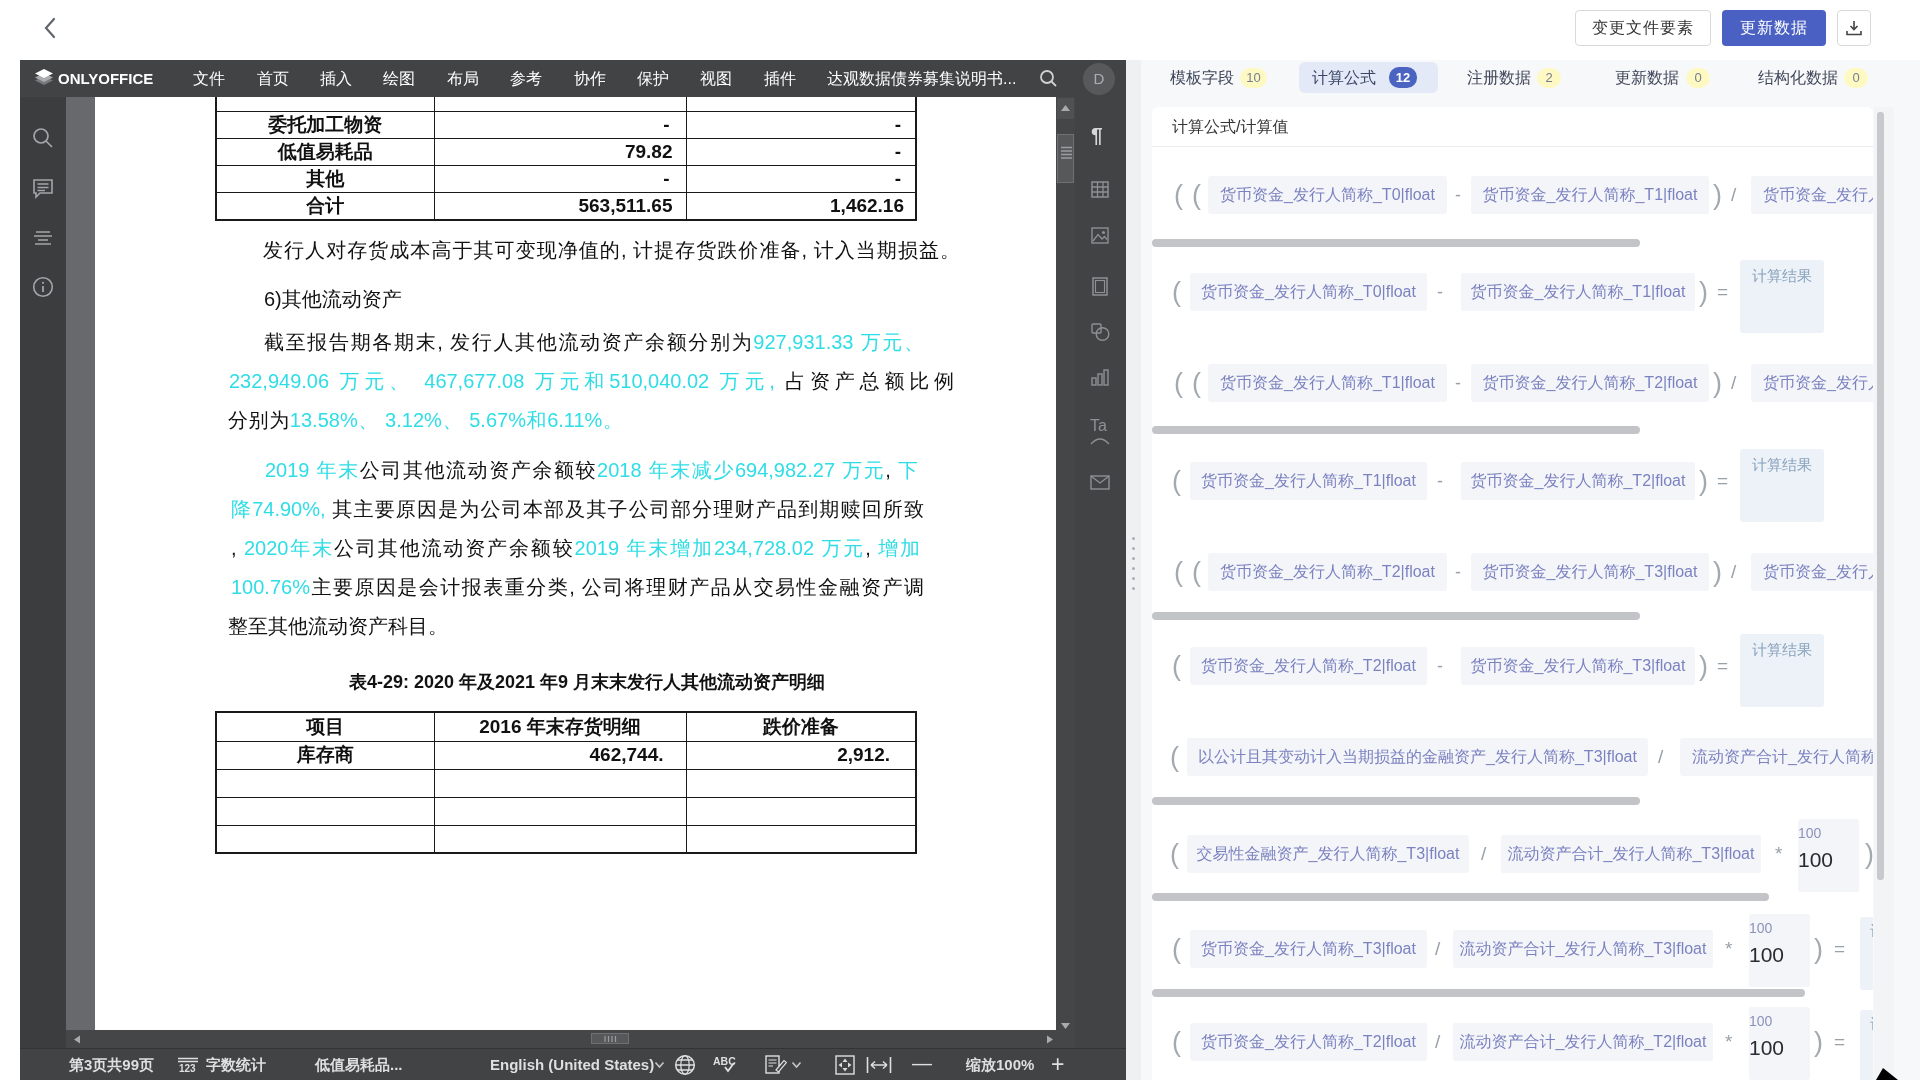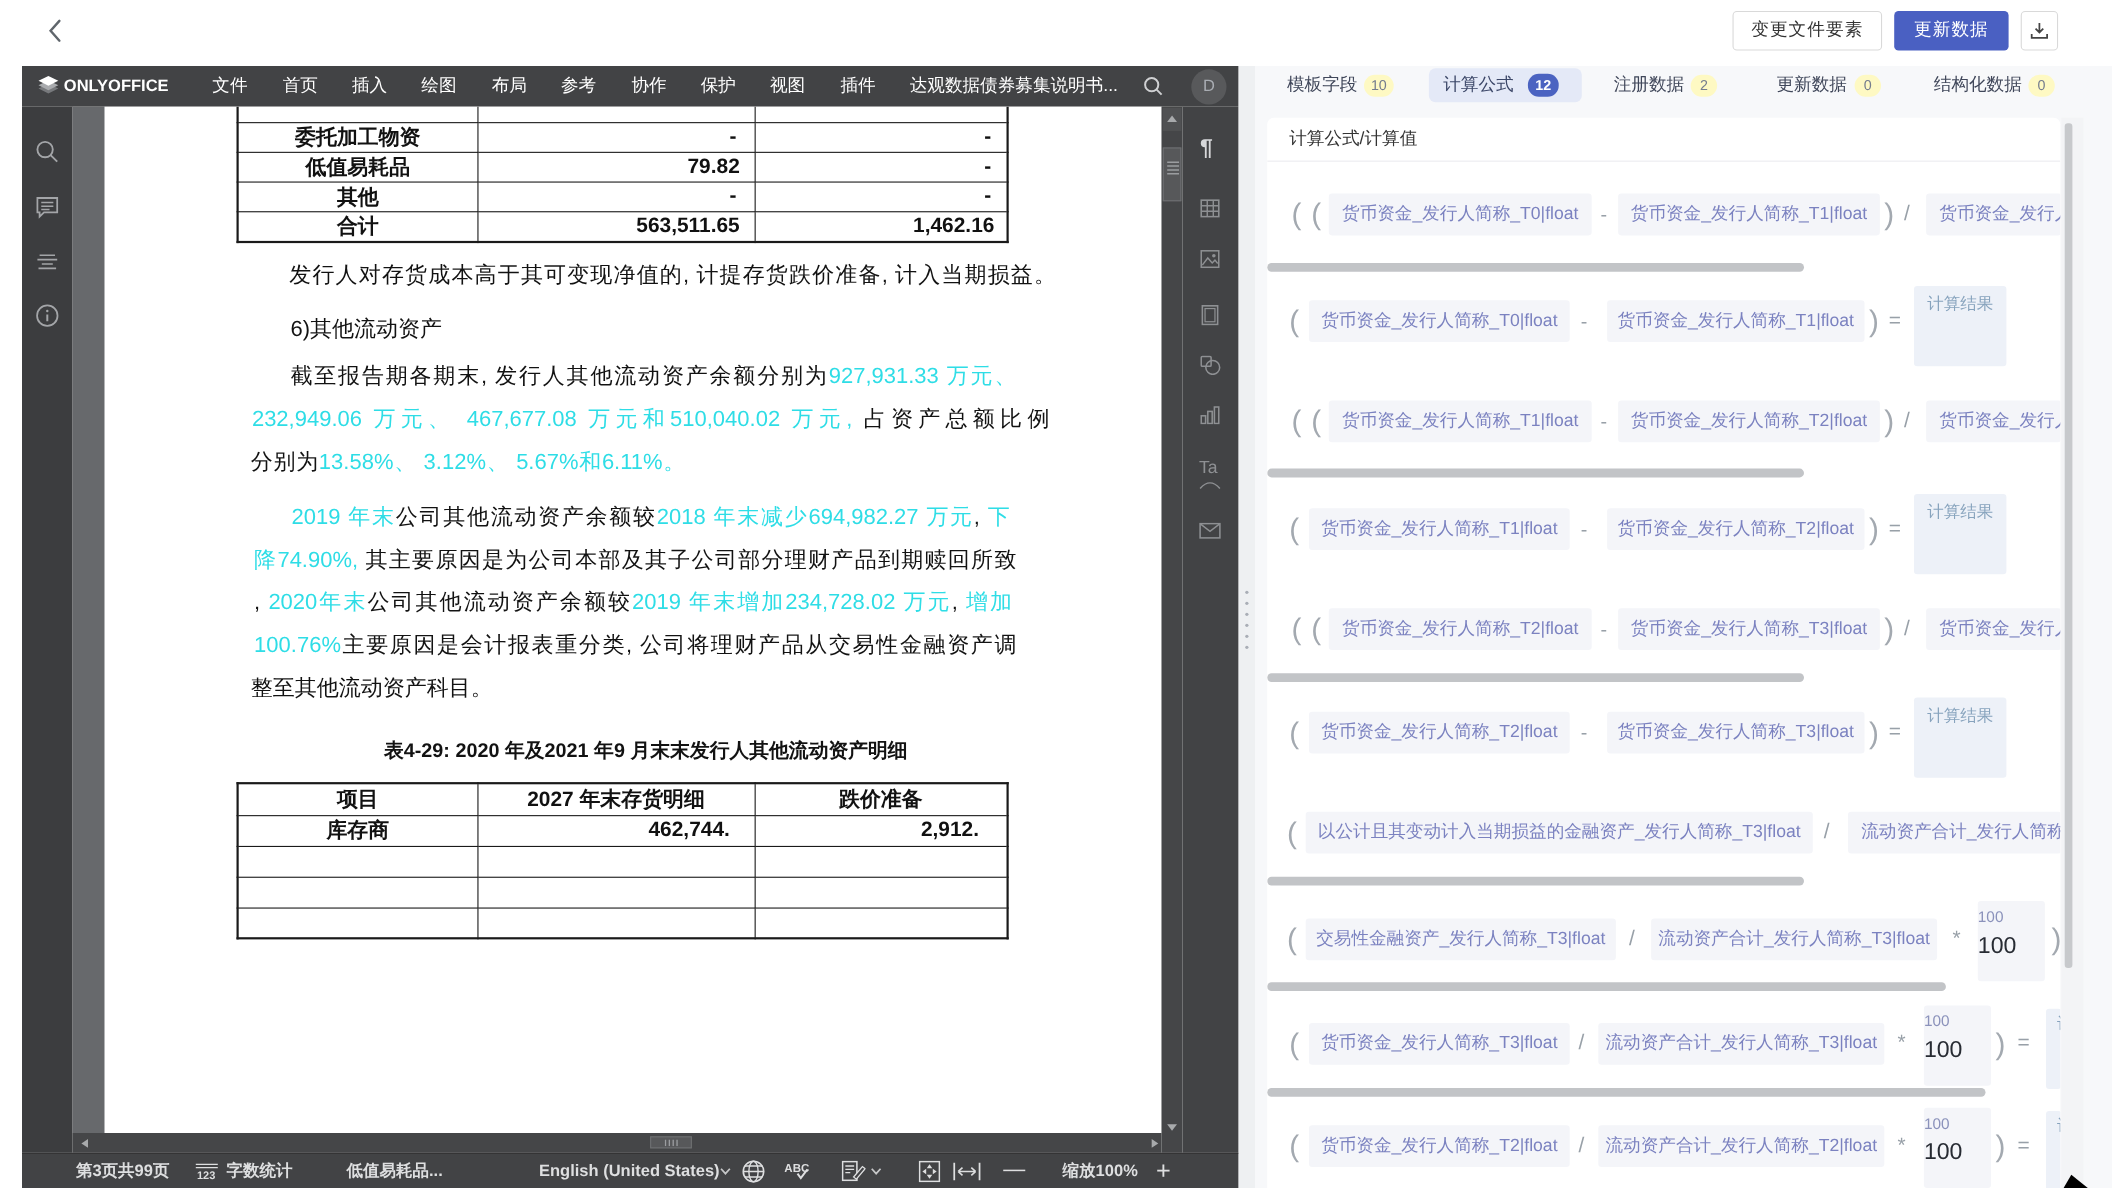--- a/index.html
+++ b/index.html
@@ -149,21 +149,21 @@
  <div class="docline" style="left:254px;top:570px;font-weight:bold;font-size:18px">表4-29: 2020 年及2021 年9 月末末发行人其他流动资产明细</div>
  <table class="doc" style="left:120px;top:614px;width:700px;border:2px solid #1a1a1a">
   <colgroup>
           <col style="width:218px">
           <col style="width:252px">
           <col style="width:230px">
         </colgroup>
   <tbody>
           <tr style="height:29px">
             <td>项目</td>
-            <td>2027 年末存货明细</td>
+            <td>2016 年末存货明细</td>
             <td>跌价准备</td>
           </tr>
   <tr style="height:28px">
             <td>库存商</td>
             <td class="num" style="padding-right:22px">462,744.</td>
             <td class="num" style="padding-right:25px">2,912.</td>
           </tr>
   <tr style="height:28px">
             <td></td>
             <td></td>

